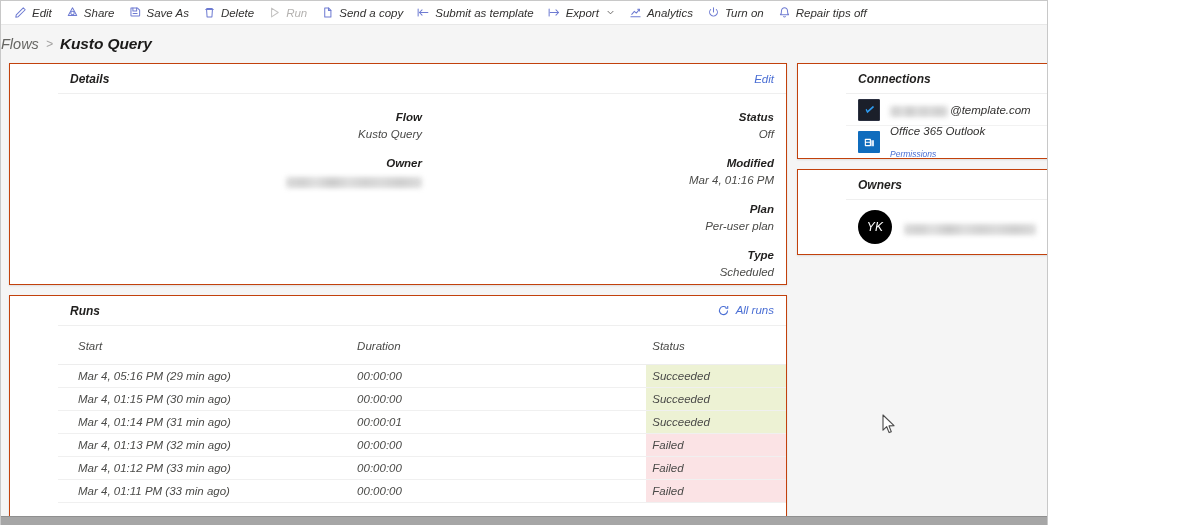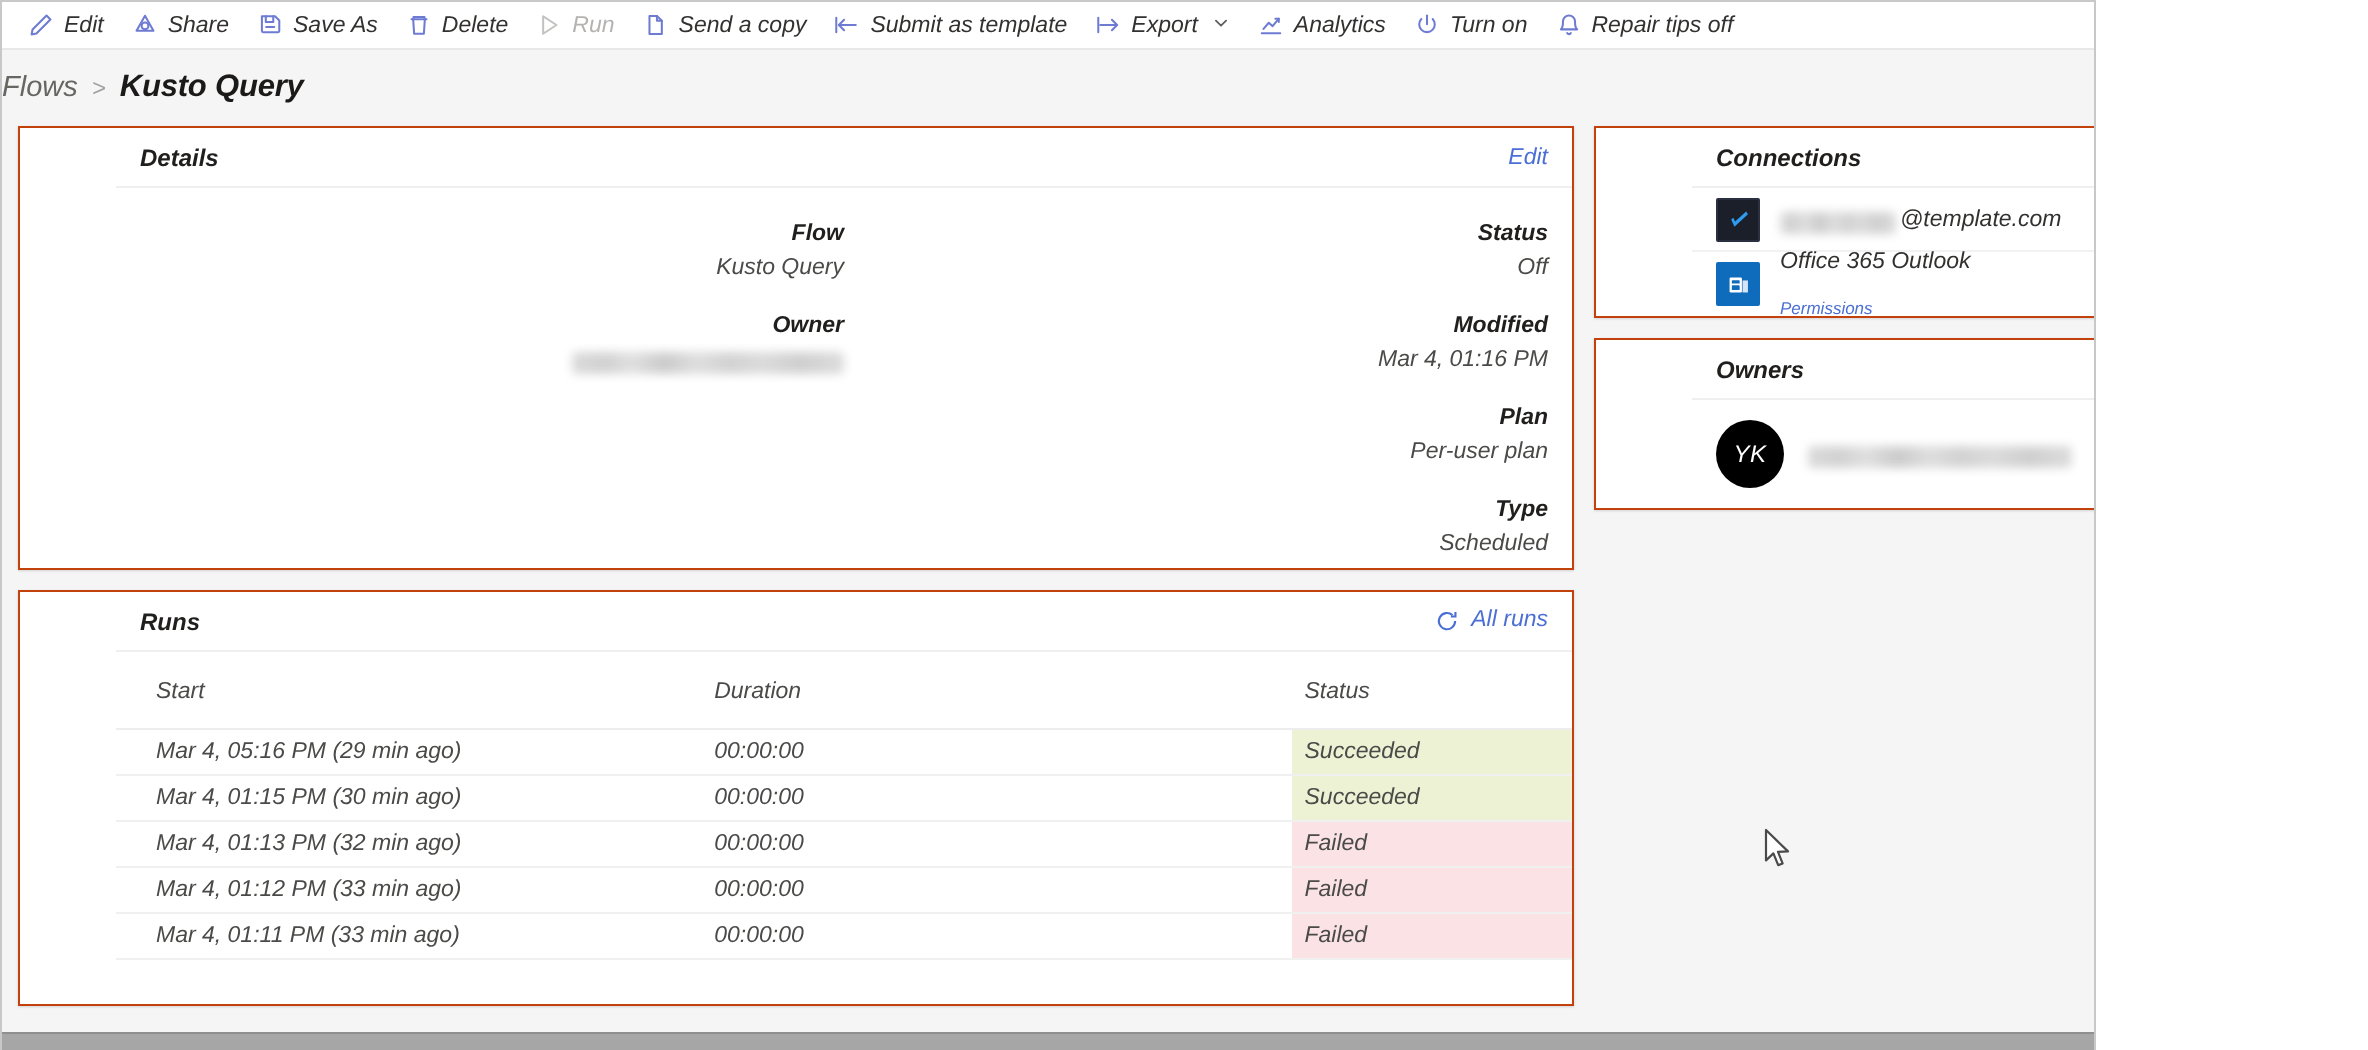--- a/index.html
+++ b/index.html
@@ -450,20 +450,28 @@
               </tr>
               <tr>
                 <td class="c-start">Mar 4, 01:15 PM (30 min ago)</td>
                 <td class="c-dur">00:00:00</td>
                 <td class="c-status st-succeeded">
                   <span>Succeeded</span>
                 </td>
                 <td class="c-pad"></td>
               </tr>
               <tr>
+                <td class="c-start">Mar 4, 01:14 PM (31 min ago)</td>
+                <td class="c-dur">00:00:01</td>
+                <td class="c-status st-succeeded">
+                  <span>Succeeded</span>
+                </td>
+                <td class="c-pad"></td>
+              </tr>
+              <tr>
                 <td class="c-start">Mar 4, 01:13 PM (32 min ago)</td>
                 <td class="c-dur">00:00:00</td>
                 <td class="c-status st-failed">
                   <span>Failed</span>
                 </td>
                 <td class="c-pad"></td>
               </tr>
               <tr>
                 <td class="c-start">Mar 4, 01:12 PM (33 min ago)</td>
                 <td class="c-dur">00:00:00</td>

